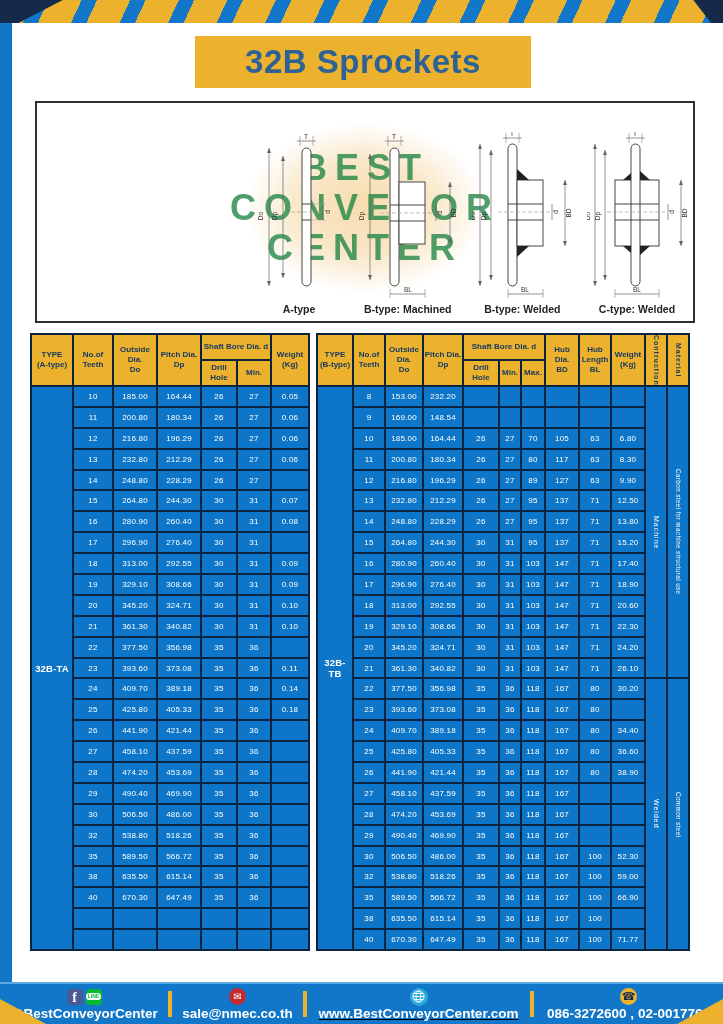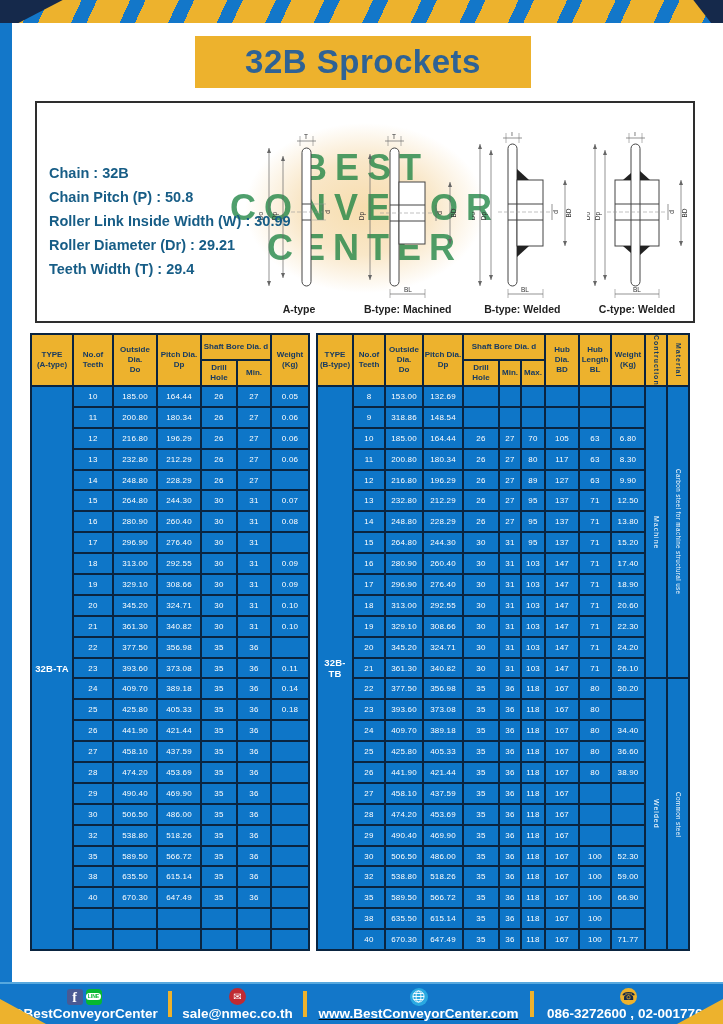--- a/index.html
+++ b/index.html
@@ -85,32 +85,20 @@
       <span>32B Sprockets</span>
     </div>
 
     <div class="diagram-box">
       <div class="watermark">
         <div class="wm-line">BEST</div>
         <div class="wm-line">CONVEYOR</div>
         <div class="wm-line">CENTER</div>
       </div>
 
-      <div class="specs">
-
-          <div class="spec-line">Chain  : 32B</div>
-
-          <div class="spec-line">Chain Pitch (P)  :  50.8</div>
-
-          <div class="spec-line">Roller Link Inside Width (W)  :  30.99</div>
-
-          <div class="spec-line">Roller Diameter (Dr)  : 29.21</div>
-
-          <div class="spec-line">Teeth Width (T)  :  29.4</div>
-        </div>
 
       <div class="figs">
 
         <div class="fig">
           <svg class="diagsvg" width="88" height="170" viewBox="0 0 88 170">
             <line x1="42" y1="9" x2="61" y2="9" stroke="#666" stroke-width="0.7"></line>
             <line x1="45" y1="4" x2="45" y2="14" stroke="#666" stroke-width="0.5"></line>
             <line x1="58" y1="4" x2="58" y2="14" stroke="#666" stroke-width="0.5"></line>
             <text x="51" y="7" text-anchor="middle">T</text>
             <rect x="47" y="16" width="9" height="138" rx="4.5" fill="#fff" stroke="#444"></rect>
@@ -467,30 +455,30 @@
       <div class="hc vert" style="grid-row:1/span 2;grid-column:11">Contruction</div>
       <div class="hc vert" style="grid-row:1/span 2;grid-column:12">Material</div>
       <div class="bc type-cell" style="grid-row:3/span 27;grid-column:1">32B-TB</div>
       <div class="bc vert" style="grid-row:3/span 14;grid-column:11">Machine</div>
       <div class="bc vert-small" style="grid-row:3/span 14;grid-column:12">Carbon steel for machine structural use</div>
       <div class="bc vert" style="grid-row:17/span 13;grid-column:11">Welded</div>
       <div class="bc vert-small" style="grid-row:17/span 13;grid-column:12">Common steel</div>
 
         <div class="bc">8</div>
         <div class="bc">153.00</div>
-        <div class="bc">132.69</div>
+        <div class="bc">232.20</div>
         <div class="bc"></div>
         <div class="bc"></div>
         <div class="bc"></div>
         <div class="bc"></div>
         <div class="bc"></div>
         <div class="bc"></div>
 
         <div class="bc">9</div>
-        <div class="bc">318.86</div>
+        <div class="bc">169.00</div>
         <div class="bc">148.54</div>
         <div class="bc"></div>
         <div class="bc"></div>
         <div class="bc"></div>
         <div class="bc"></div>
         <div class="bc"></div>
         <div class="bc"></div>
 
         <div class="bc">10</div>
         <div class="bc">185.00</div>

